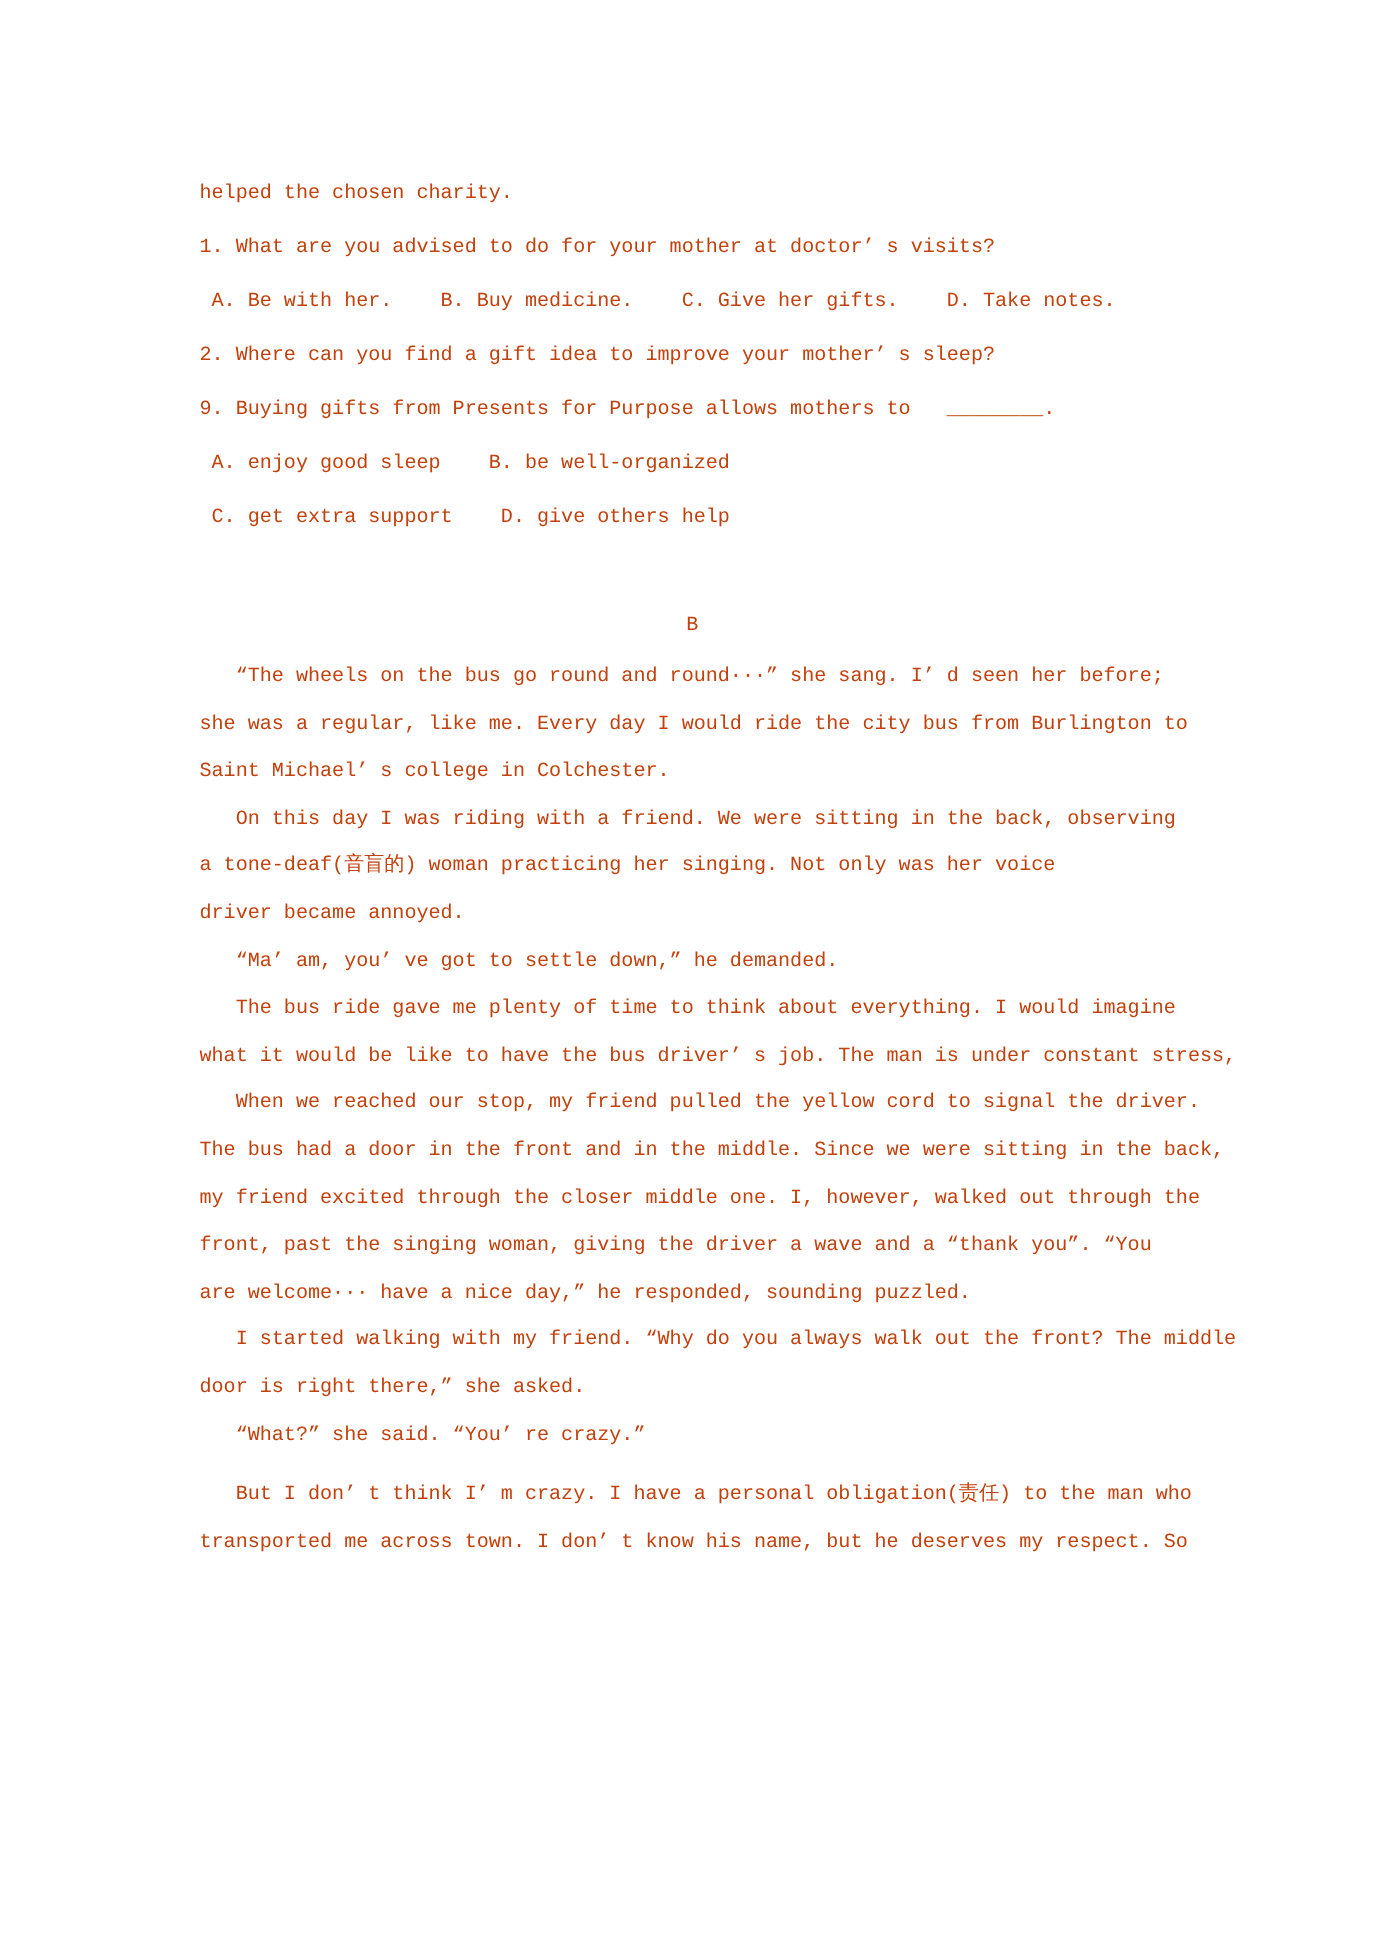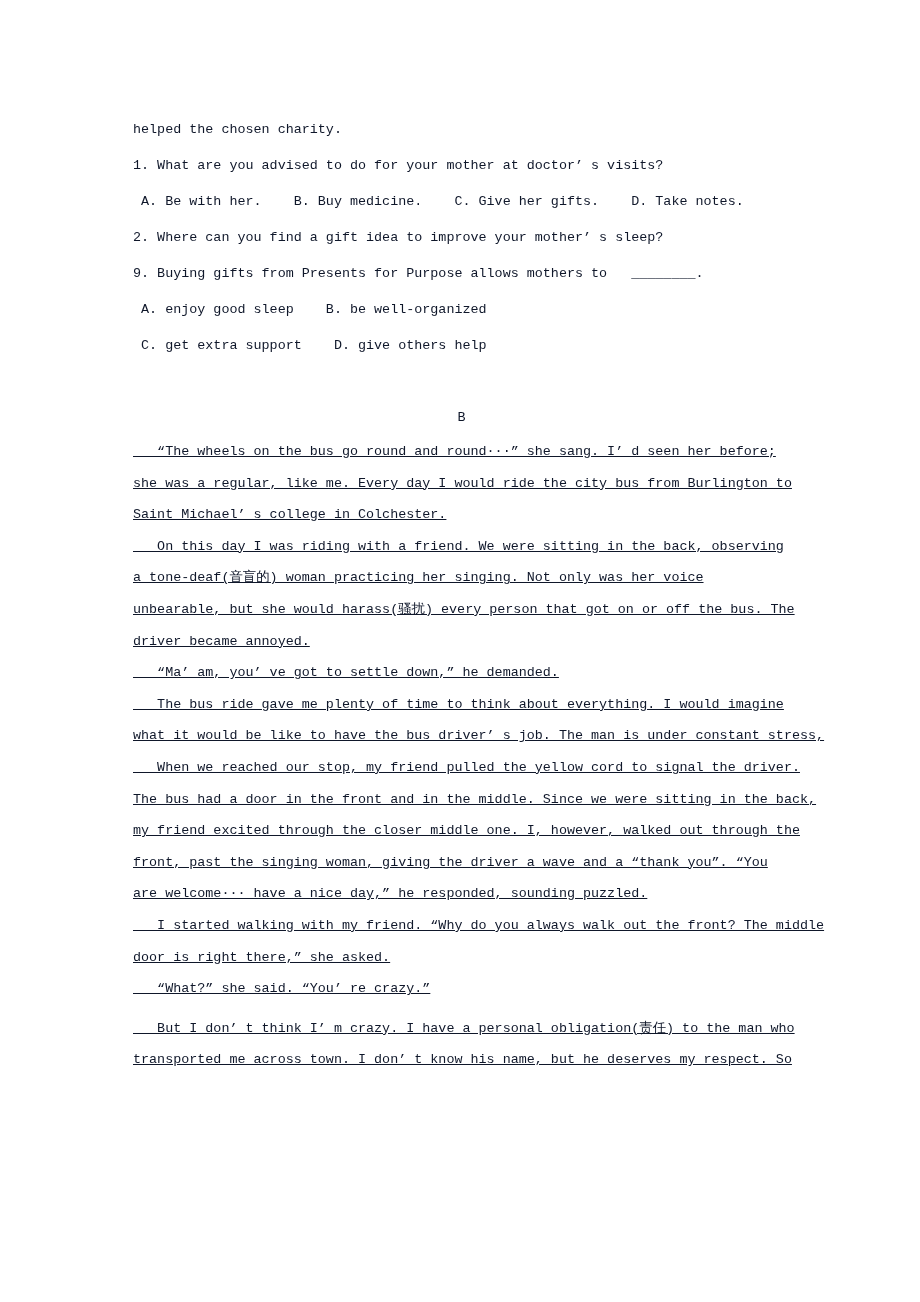--- a/index.html
+++ b/index.html
@@ -10,41 +10,40 @@
     background: #ffffff;
     overflow: hidden;
   }
   .page {
     position: absolute;
     left: 133px;
     top: 112px;
     width: 700px;
     font-family: "Liberation Mono", "DejaVu Sans Mono", monospace;
     font-size: 13.4px;
-    color: #0f172a;
+    color: #c2410c;
     font-weight: 400;
   }
   .line {
     margin: 0;
     white-space: pre;
   }
   .questions .line {
     line-height: 36px;
   }
   .section-heading {
     margin: 36px 0 0 0;
     font-size: 13.4px;
     font-weight: 400;
     line-height: 36px;
     width: 657px;
     text-align: center;
   }
   .passage .line {
     line-height: 31.6px;
-    text-decoration: underline;
   }
   .passage .line.last-para {
     margin-top: 8px;
   }
 </style>
 </head>
 <body>
 
 <div class="page">
 
@@ -61,21 +60,20 @@
   </section>
 
   <h2 class="section-heading">B</h2>
 
   <section class="passage" id="passage-container">
       <p class="line passage-line">   “The wheels on the bus go round and round···” she sang. I’ d seen her before;</p>
       <p class="line passage-line">she was a regular, like me. Every day I would ride the city bus from Burlington to</p>
       <p class="line passage-line">Saint Michael’ s college in Colchester.</p>
       <p class="line passage-line">   On this day I was riding with a friend. We were sitting in the back, observing</p>
       <p class="line passage-line">a tone-deaf(音盲的) woman practicing her singing. Not only was her voice</p>
-      <p class="line passage-line">unbearable, but she would harass(骚扰) every person that got on or off the bus. The</p>
       <p class="line passage-line">driver became annoyed.</p>
       <p class="line passage-line">   “Ma’ am, you’ ve got to settle down,” he demanded.</p>
       <p class="line passage-line">   The bus ride gave me plenty of time to think about everything. I would imagine</p>
       <p class="line passage-line">what it would be like to have the bus driver’ s job. The man is under constant stress,</p>
       <p class="line passage-line">   When we reached our stop, my friend pulled the yellow cord to signal the driver.</p>
       <p class="line passage-line">The bus had a door in the front and in the middle. Since we were sitting in the back,</p>
       <p class="line passage-line">my friend excited through the closer middle one. I, however, walked out through the</p>
       <p class="line passage-line">front, past the singing woman, giving the driver a wave and a “thank you”. “You</p>
       <p class="line passage-line">are welcome··· have a nice day,” he responded, sounding puzzled.</p>
       <p class="line passage-line">   I started walking with my friend. “Why do you always walk out the front? The middle</p>

